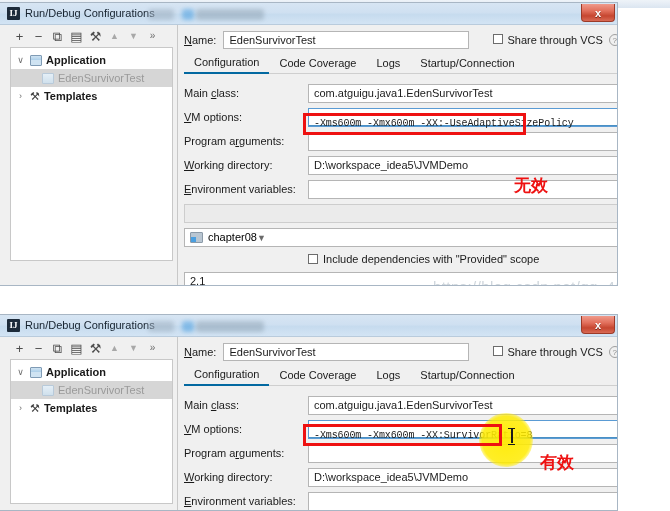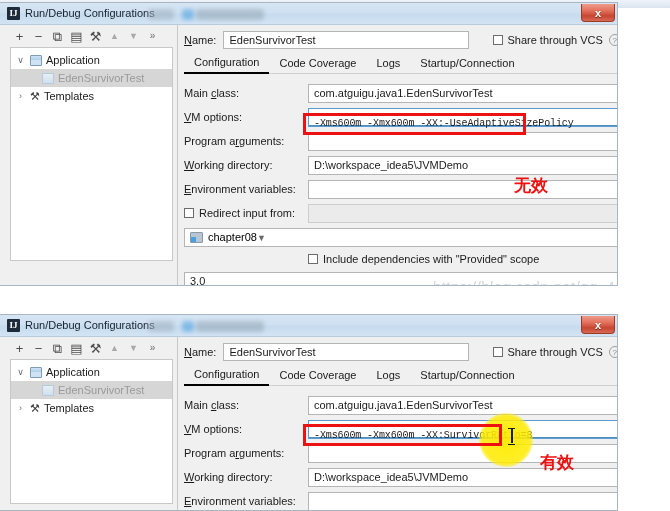--- a/index.html
+++ b/index.html
@@ -100,55 +100,55 @@
   }
   .tree-row.sel{ background:#d6d6d6; }
   .tw{ width:11px; text-align:center; color:#6d6d6d; font-size:9px; }
   .tree-ico{
     width:12px; height:11px; border:1px solid #7f9bb5; border-radius:1px;
     background: linear-gradient(180deg,#cfe3f2 0%, #a9cde8 48%, #cfe3f2 50%);
     flex:0 0 12px;
   }
   .tree-ico.pale{ border-color:#b8cada; background:linear-gradient(180deg,#e5eff7,#cfe0ec); }
   .tree-lab{ color:#1a1a1a; }
-  .tree-lab.b{ font-weight:normal; }
+  .tree-lab.b{ font-weight:bold; }
   .tree-lab.g{ color:#9a9a9a; }
   .wrench{ font-size:11px; color:#3c3c3c; }
 
   
   .pane{ flex:1; padding: 0 0 0 0; position:relative; }
 
   .namerow{ display:flex; align-items:center; height:22px; margin:4px 0 0 6px; }
   .namelab{ font-size:11px; color:#1a1a1a; margin-right:7px; }
   .u{ text-decoration: underline; }
   .textbox{
     background:#fff; border:1px solid #b5b5b5;
     height:18px; font-size:11px; color:#1a1a1a;
     display:flex; align-items:center; padding-left:5px;
   }
   .namebox{ width:246px; }
 
-  .chkwrap{ display:flex; align-items:center; gap:4px; font-size:11px; color:#1a1a1a; white-space:nowrap; }
+  .chkwrap{ display:flex; align-items:flex-start; gap:4px; font-size:11px; color:#1a1a1a; white-space:nowrap; }
   .chk{
     width:10px; height:10px; border:1px solid #6c6c6c; background:#fff;
     flex:0 0 10px;
   }
   .qmark{
     width:12px; height:12px; border-radius:50%; border:1px solid #9e9e9e;
     color:#8a8a8a; font-size:8px; display:flex; align-items:center; justify-content:center;
     flex:0 0 12px;
   }
 
   
   .tabs{ display:flex; align-items:flex-end; gap:0; height:23px; margin-left:6px;
          border-bottom:1px solid #cfcfcf; }
   .tab{
     font-size:11px; color:#1a1a1a; padding: 0 10px 4px 10px; white-space:nowrap;
   }
-  .tab.active{ border-bottom:2px solid #000000; margin-bottom:-1px;text-align:center; }
+  .tab.active{ border-bottom:2px solid #0369a1; margin-bottom:-1px;text-align:center; }
 
   
   .form{ margin: 7px 0 0 6px; }
   .frow{ display:flex; align-items:center; height:24px; }
   .flab{ width:124px; font-size:11px; color:#1a1a1a; white-space:nowrap; }
   .fctl{ position:relative; flex:1; margin-right:9px; }
 
   .ibox{
     position:relative; height:19px; background:#fff;
     border:1px solid #b5b5b5; display:flex; align-items:center;
@@ -320,26 +320,20 @@
           </div>
 
           <div class="frow">
             <div class="flab"><span class="u">E</span>nvironment variables:</div>
             <div class="fctl">
               <div class="ibox"></div>
             </div>
           </div>
 
           <div class="frow">
-            <div class="flab">
-              <span class="inline-chk">
-                <span class="chk"></span>
-                <span>Redirect input from:</span>
-              </span>
-            </div>
             <div class="fctl">
               <div class="ibox disabled"></div>
             </div>
           </div>
 
           <div class="frow">
             <div class="fctl">
               <div class="combo">
                 <span class="modico"></span>
                 <span>chapter08</span>
@@ -356,21 +350,21 @@
               <span class="inline-chk">
                 <span class="chk"></span>
                 <span>Include dependencies with "Provided" scope</span>
               </span>
             </div>
           </div>
 
           <div class="frow">
             <div class="fctl">
               <div class="ibox">
-                <span>3.0</span>
+                <span>2.1</span>
 
               </div>
             </div>
           </div>
 
         </div>
 
         <div class="watermark" style="left:255px; top:253px;">https://blog.csdn.net/qq_41348268</div>
       </div>
     </div>

